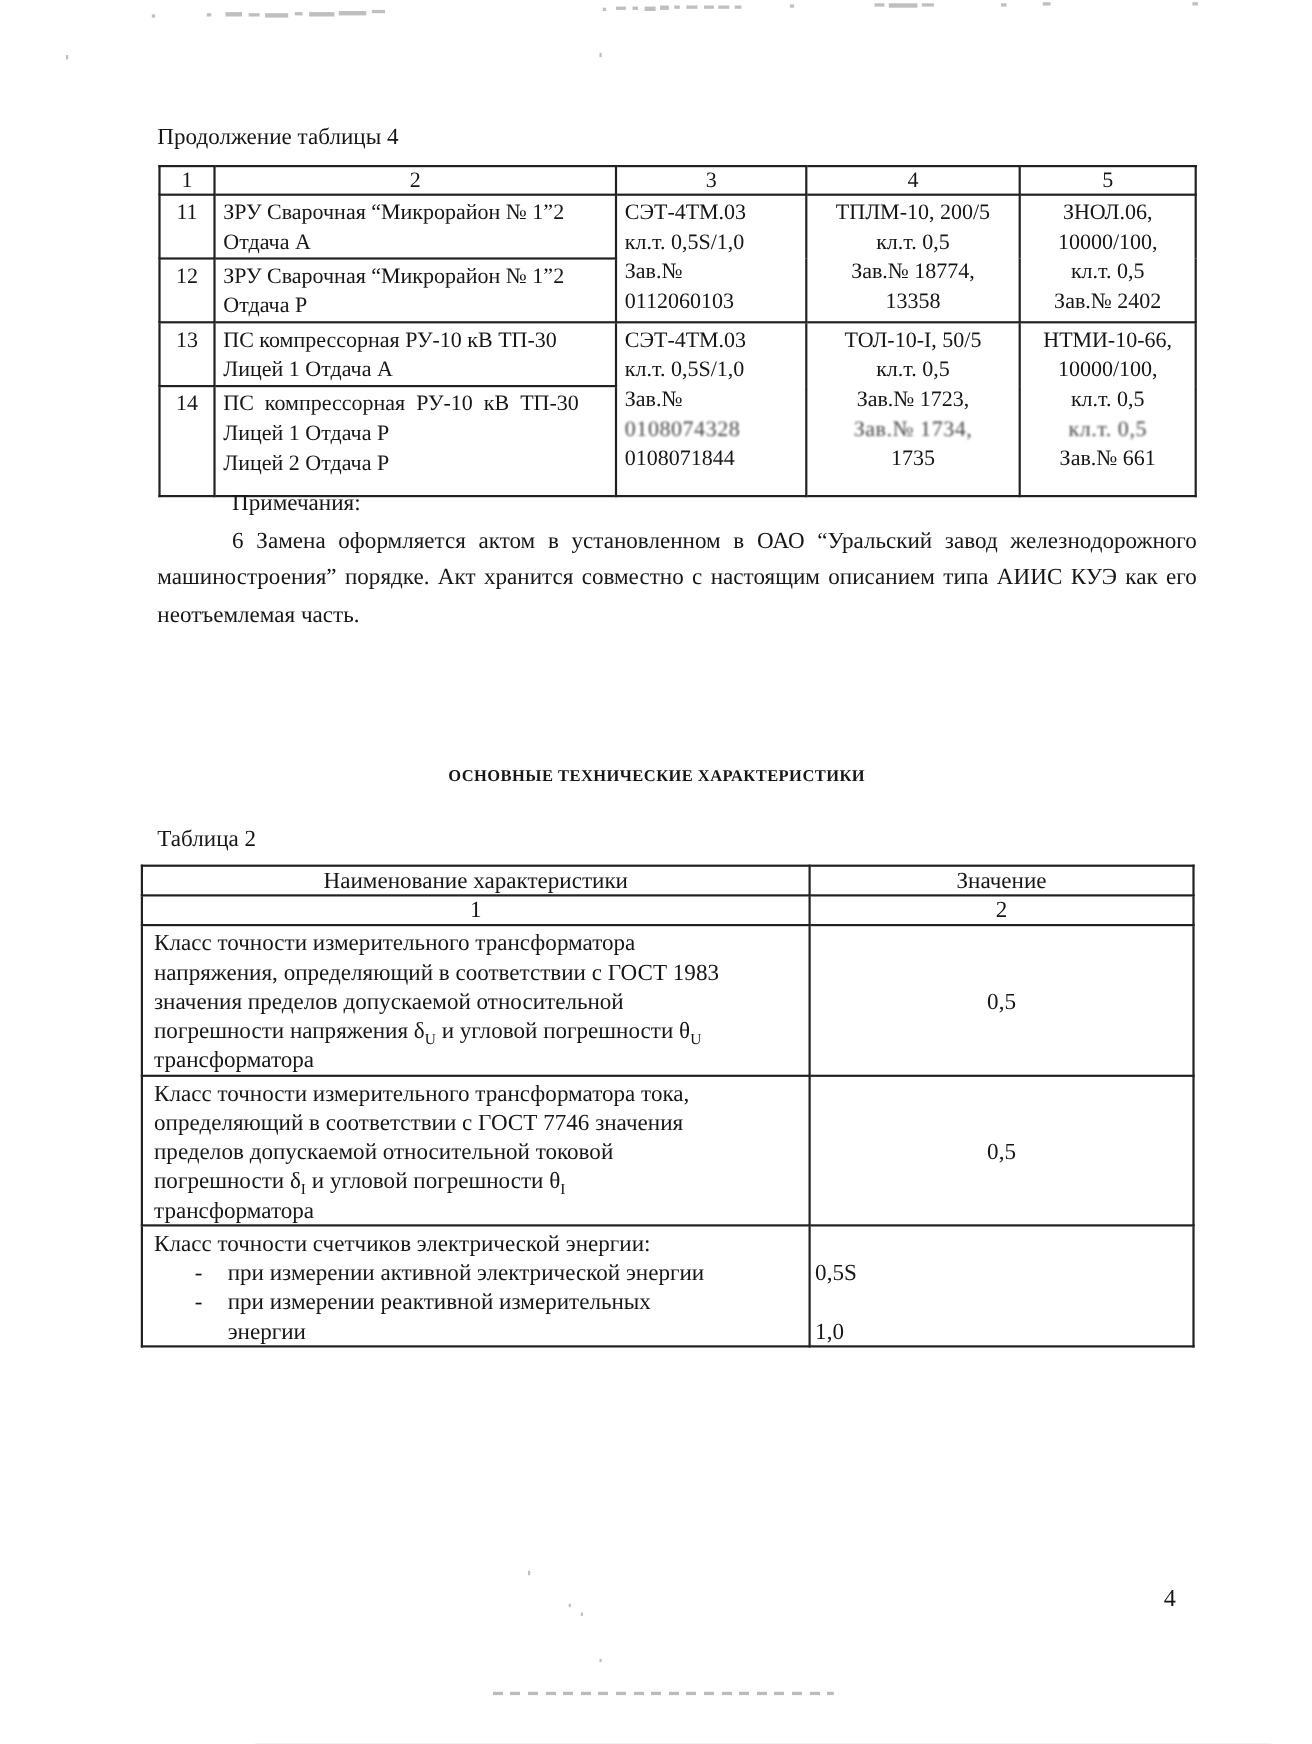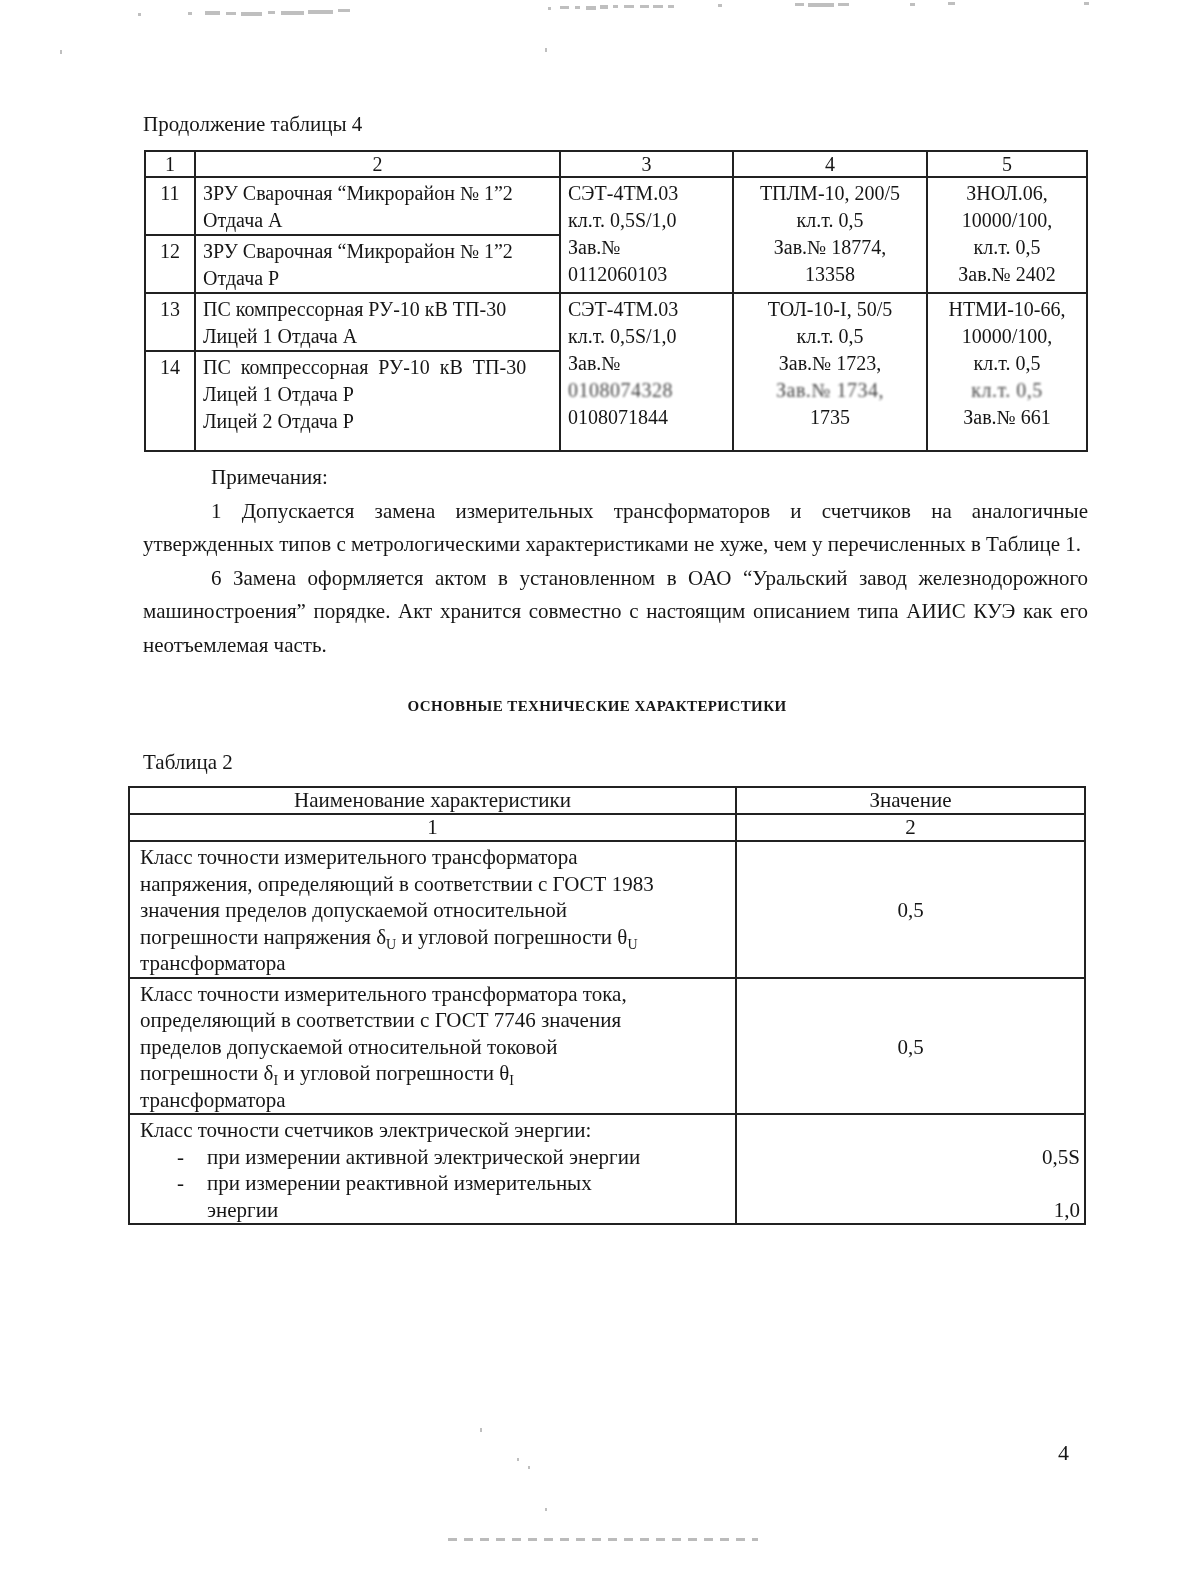--- a/index.html
+++ b/index.html
@@ -33,29 +33,29 @@
   .wide { word-spacing:5px; }
 
   .ghost { filter:blur(0.8px); opacity:.8; letter-spacing:.5px; }
 
   #t2 { left:128px; top:786px; width:956px; font-size:21px; line-height:26.5px; }
   #t2 .hdr td { height:23px; padding-top:0; line-height:25px; text-align:center; }
   #t2 .sub td { height:23px; padding-top:0; line-height:25px; text-align:center; }
   .t2r1 { height:128px; } .t2r2 { height:128px; } .t2r3 { height:105px; }
   #t2 .name { padding-left:10px; }
   #t2 .val { text-align:center; vertical-align:middle; }
-  #t2 .val-top { text-align:right; vertical-align:top;font-family:Liberation Serif, serif; }
+  #t2 .val-top { text-align:left; vertical-align:top;font-family:Liberation Serif, serif; }
   sub { font-size:14px; line-height:0; }
   .bullet { display:flex; }
   .bullet .dash { width:30px; padding-left:37px; flex:none; }
   .cont { padding-left:67px; }
   .slot { height:26.5px; }
 
   
-  .notes { left:143px; top:461px; width:945px; font-size:21px; line-height:33.6px; }
+  .notes { left:143px; top:441px; width:945px; font-size:21px; line-height:33.6px; }
   .notes p { margin:0; text-align:justify; text-indent:68px; }
   .bottom-dashes { left:448px; top:1538px; width:310px; height:3px; opacity:.5;
     background:repeating-linear-gradient(90deg,#777 0 9px,transparent 9px 16px); }
 </style>
 </head>
 <body>
 
 <div class="page">
 
   <div>
@@ -173,21 +173,20 @@
         <div class="wide">ПС компрессорная РУ-10 кВ ТП-30</div>
         <div>Лицей 1 Отдача Р</div>
         <div>Лицей 2 Отдача Р</div>
       </td>
     </tr>
   </tbody>
     </table>
 
   <div class="abs notes">
     <p>Примечания:</p>
-    <p>1  Допускается замена измерительных трансформаторов и счетчиков на аналогичные утвержденных типов с метрологическими характеристиками не хуже, чем у перечисленных в Таблице 1.</p>
     <p>6  Замена оформляется актом в установленном в ОАО   “Уральский завод железнодорожного машиностроения” порядке. Акт хранится совместно с настоящим описанием типа АИИС КУЭ  как его неотъемлемая часть.</p>
   </div>
 
   <div class="abs section-title">ОСНОВНЫЕ ТЕХНИЧЕСКИЕ ХАРАКТЕРИСТИКИ</div>
 
   <div class="abs t2-caption">Таблица 2</div>
 
   <table id="t2" class="abs">
     <colgroup>
         <col style="width:607px">

